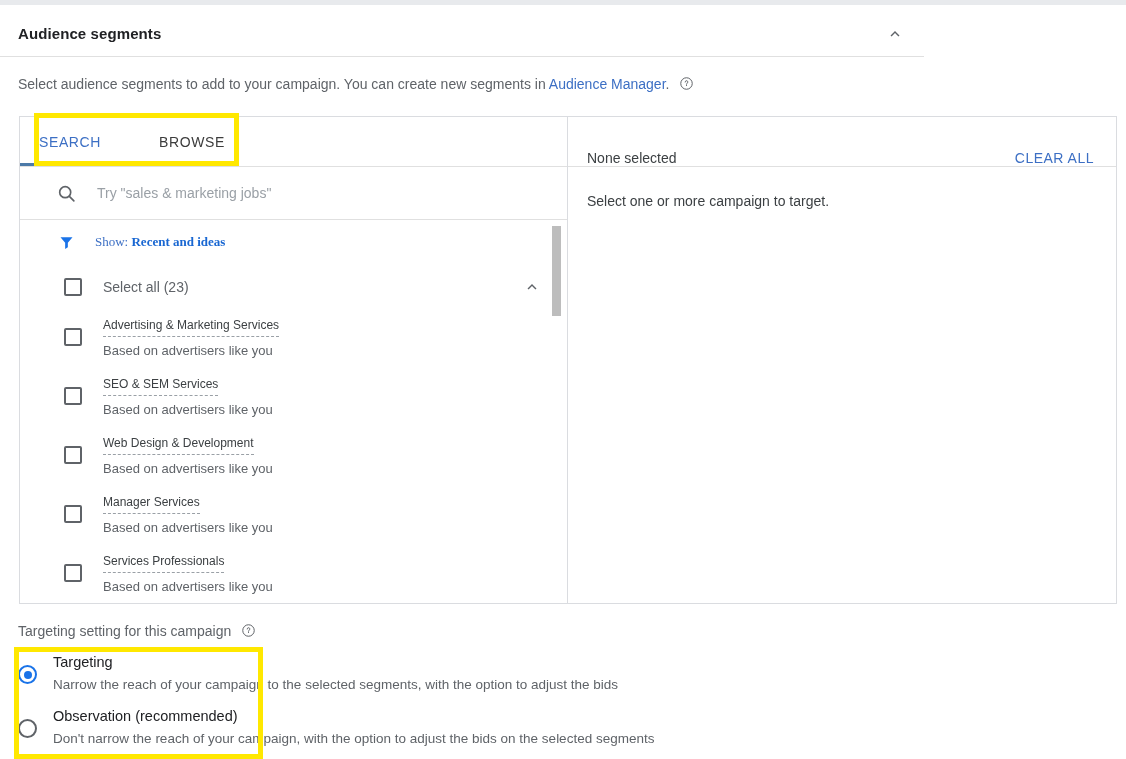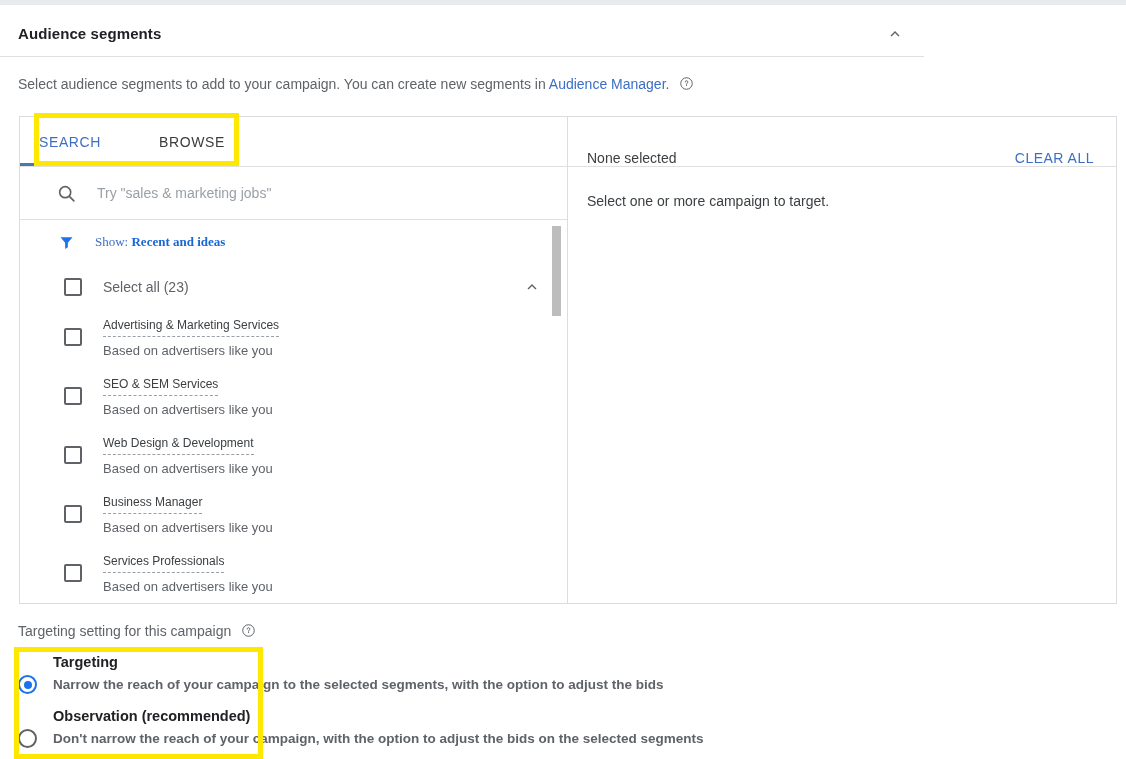--- a/index.html
+++ b/index.html
@@ -223,21 +223,21 @@
   
   .ts-label {
     position: absolute; left: 18px; top: 623px;
     font-size: 14px; color: #5f6368;
   }
   .ts-label .help-icon {
     display: inline-block; vertical-align: -2px; margin-left: 6px;
     cursor: pointer;
   }
   .radio-group { position: absolute; left: 18px; top: 653px; }
-  .radio-row { position: relative; display: flex; align-items: flex-end; font-weight: bold; }
+  .radio-row { position: relative; display: flex; align-items: center; }
   .radio-row + .radio-row { margin-top: 13px; }
   .radio {
     width: 19px; height: 19px;
     border: 2px solid #5f6368;
     border-radius: 50%;
     background: #fff;
     flex: 0 0 auto;
     margin-top: 2px;
     cursor: pointer;
     position: relative;
@@ -356,21 +356,21 @@
             <span class="cb"></span>
             <span class="seg-text">
               <span class="seg-name">Web Design &amp; Development</span>
               <div class="seg-sub">Based on advertisers like you</div>
             </span>
           </div>
 
           <div class="seg-row">
             <span class="cb"></span>
             <span class="seg-text">
-              <span class="seg-name">Business Manager</span>
+              <span class="seg-name">Manager Services</span>
               <div class="seg-sub">Based on advertisers like you</div>
             </span>
           </div>
 
           <div class="seg-row">
             <span class="cb"></span>
             <span class="seg-text">
               <span class="seg-name">Services Professionals</span>
               <div class="seg-sub">Based on advertisers like you</div>
             </span>

